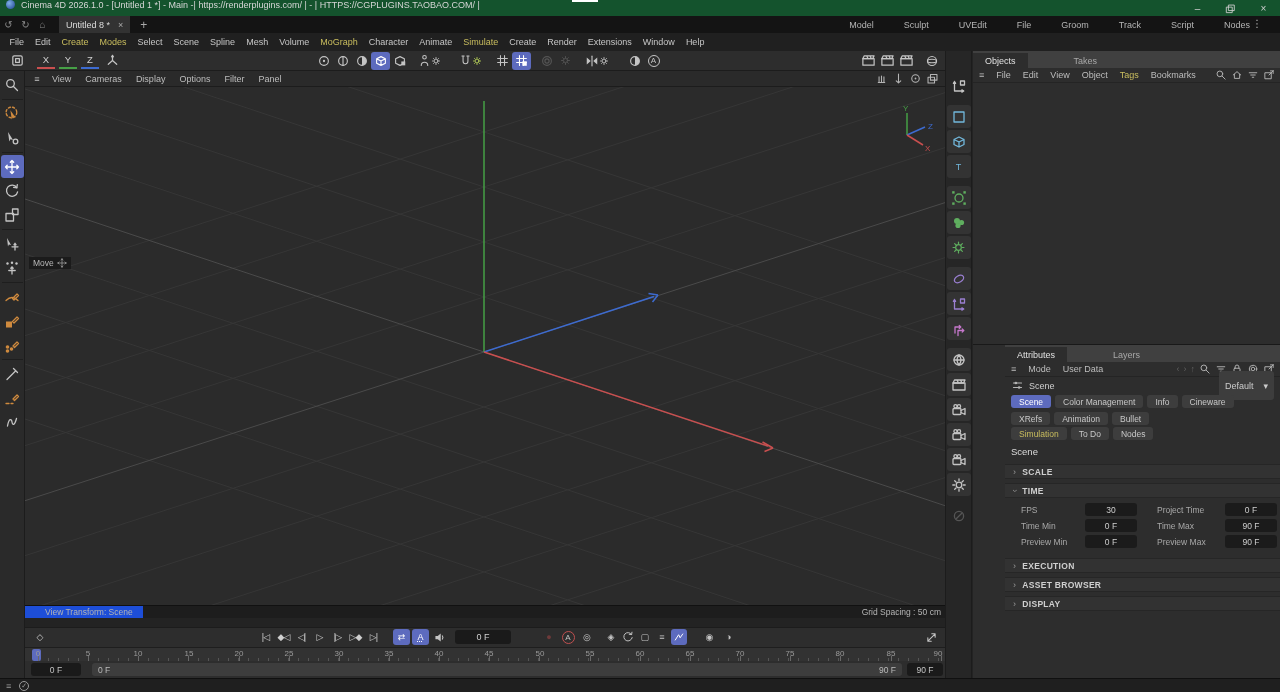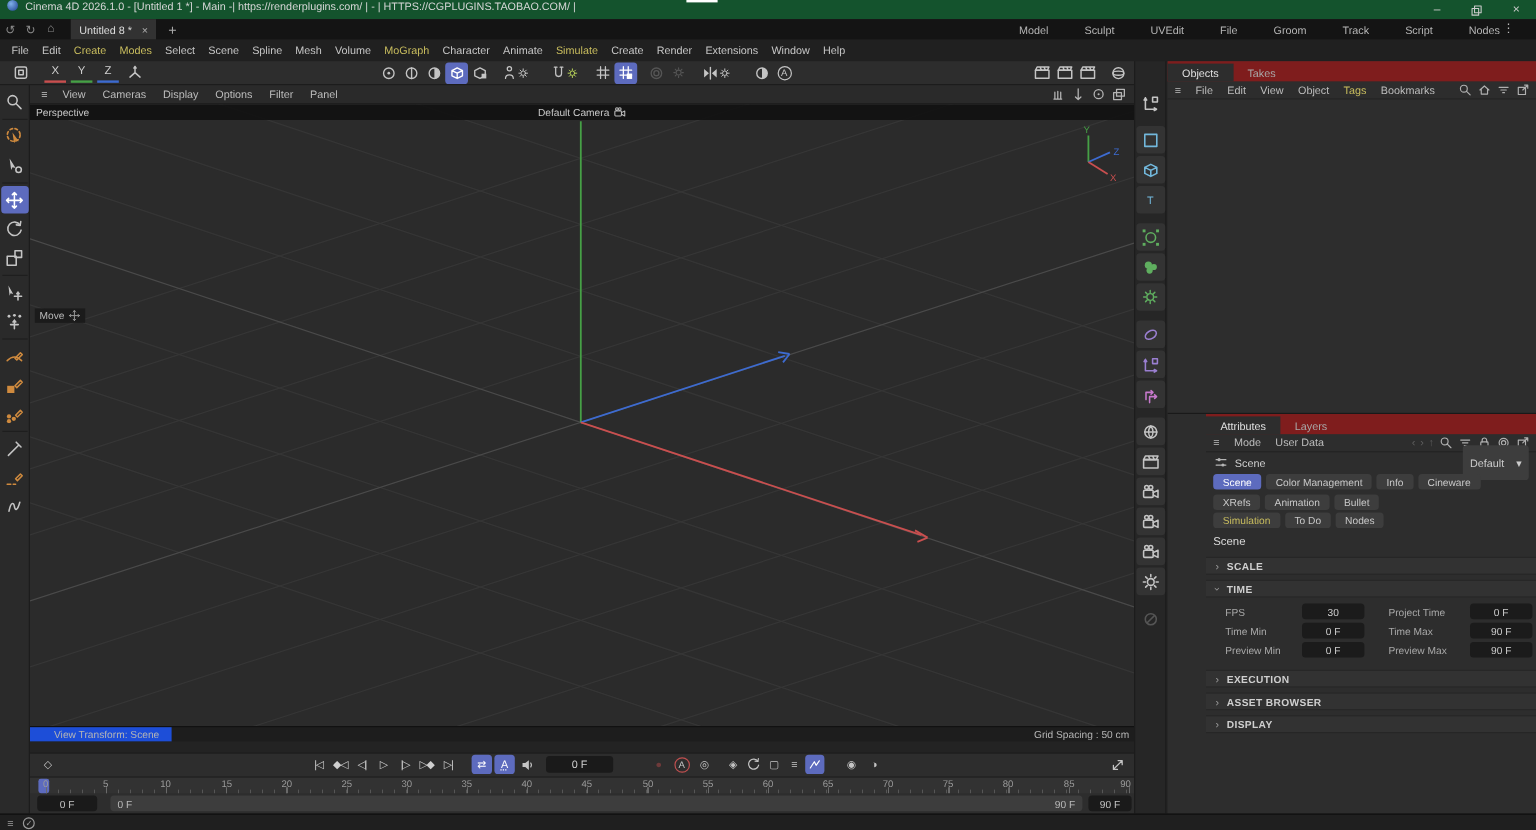--- a/index.html
+++ b/index.html
@@ -72,21 +72,21 @@
   .rtrack{position:absolute;left:67px;top:2px;width:810px;height:13px;background:#3d3d3d;border-radius:3px;display:flex;align-items:center;color:#bbb;font-size:8.5px;}
   .rtrack .a{padding-left:6px;}
   .rtrack .b{margin-left:auto;padding-right:6px;}
   
   .midstrip{position:absolute;left:945px;top:51px;width:27px;bottom:14px;background:#262626;border-left:1px solid #1c1c1c;border-right:1px solid #1c1c1c;display:flex;flex-direction:column;align-items:center;padding-top:23px;}
   .ms{width:24px;height:23px;margin-bottom:2px;background:#333;}
   .msgap{height:6px;}
   .cyan{color:#72b8dc;}.green{color:#5fae5f;}.purple{color:#9a7fd1;}.magenta{color:#c678cc;}
   
   .rpanels{position:absolute;left:973px;top:51px;right:0;bottom:14px;display:flex;flex-direction:column;background:#2d2d2d;}
-  .ptabs{height:17px;background:#7f1d1d;display:flex;align-items:flex-end;}
+  .ptabs{height:17px;background:#404040;display:flex;align-items:flex-end;gap:34px;}
   .ptab{height:15px;padding:0 12px;display:flex;align-items:center;color:#a8a8a8;}
   .ptab.on{background:#2d2d2d;color:#e0e0e0;}
   .pmenu{height:15px;display:flex;align-items:center;background:#2d2d2d;border-bottom:1px solid #242424;color:#bdbdbd;}
   .pmenu .m{padding:0 6px;}
   .pmenu .hl{color:#c9bd5e;}
   .pmenu .ricons{margin-left:auto;display:flex;gap:4px;padding-right:5px;align-items:center;color:#b0b0b0;}
   .objbody{height:262px;background:#2d2d2d;border-bottom:1px solid #191919;}
   .attr{flex:1;display:flex;flex-direction:column;padding-left:32px;}
   .scenerow{height:17px;display:flex;align-items:center;padding:0 6px;color:#cfcfcf;}
   .preset{margin-left:auto;background:#3d3d3d;border-radius:3px;height:29px;display:flex;align-items:center;padding:0 6px;gap:10px;color:#ccc;}
@@ -619,26 +619,20 @@
           <line x1="0" y1="112" x2="920" y2="418.7"></line>
         </g>
         <g>
           <line x1="459" y1="265" x2="459" y2="14" stroke="#46a046" stroke-width="1.5"></line>
           <line x1="459" y1="265" x2="629" y2="209.5" stroke="#3d6bd0" stroke-width="1.5"></line>
           <path d="M633 208 L623.5 206.5 M633 208 L627.5 215" stroke="#3d6bd0" stroke-width="1.5" fill="none"></path>
           <line x1="459" y1="265" x2="743" y2="359" stroke="#c94f4f" stroke-width="1.5"></line>
           <path d="M748 361 L737.5 355 M748 361 L739.5 364.5" stroke="#c94f4f" stroke-width="1.5" fill="none"></path>
         </g>
       </svg>
-      <div class="vphead">
-        <span class="pl">Perspective</span>
-        <span class="cam"><span>Default Camera</span><svg class="ic" width="11" height="11" style="color:#bbb">
-              <use href="#s-camera"></use>
-            </svg></span>
-      </div>
       <svg class="gizmo" width="46" height="52" viewBox="0 0 46 52">
         <line x1="16" y1="32" x2="16" y2="10" stroke="#46a046" stroke-width="1.5"></line>
         <line x1="16" y1="32" x2="34" y2="24" stroke="#3d6bd0" stroke-width="1.5"></line>
         <line x1="16" y1="32" x2="32" y2="42" stroke="#c94f4f" stroke-width="1.5"></line>
         <text x="12" y="8" fill="#46a046" font-size="8">Y</text>
         <text x="37" y="26" fill="#3d6bd0" font-size="8">Z</text>
         <text x="34" y="48" fill="#c94f4f" font-size="8">X</text>
       </svg>
       <div class="movetip">
         <span>Move</span>

